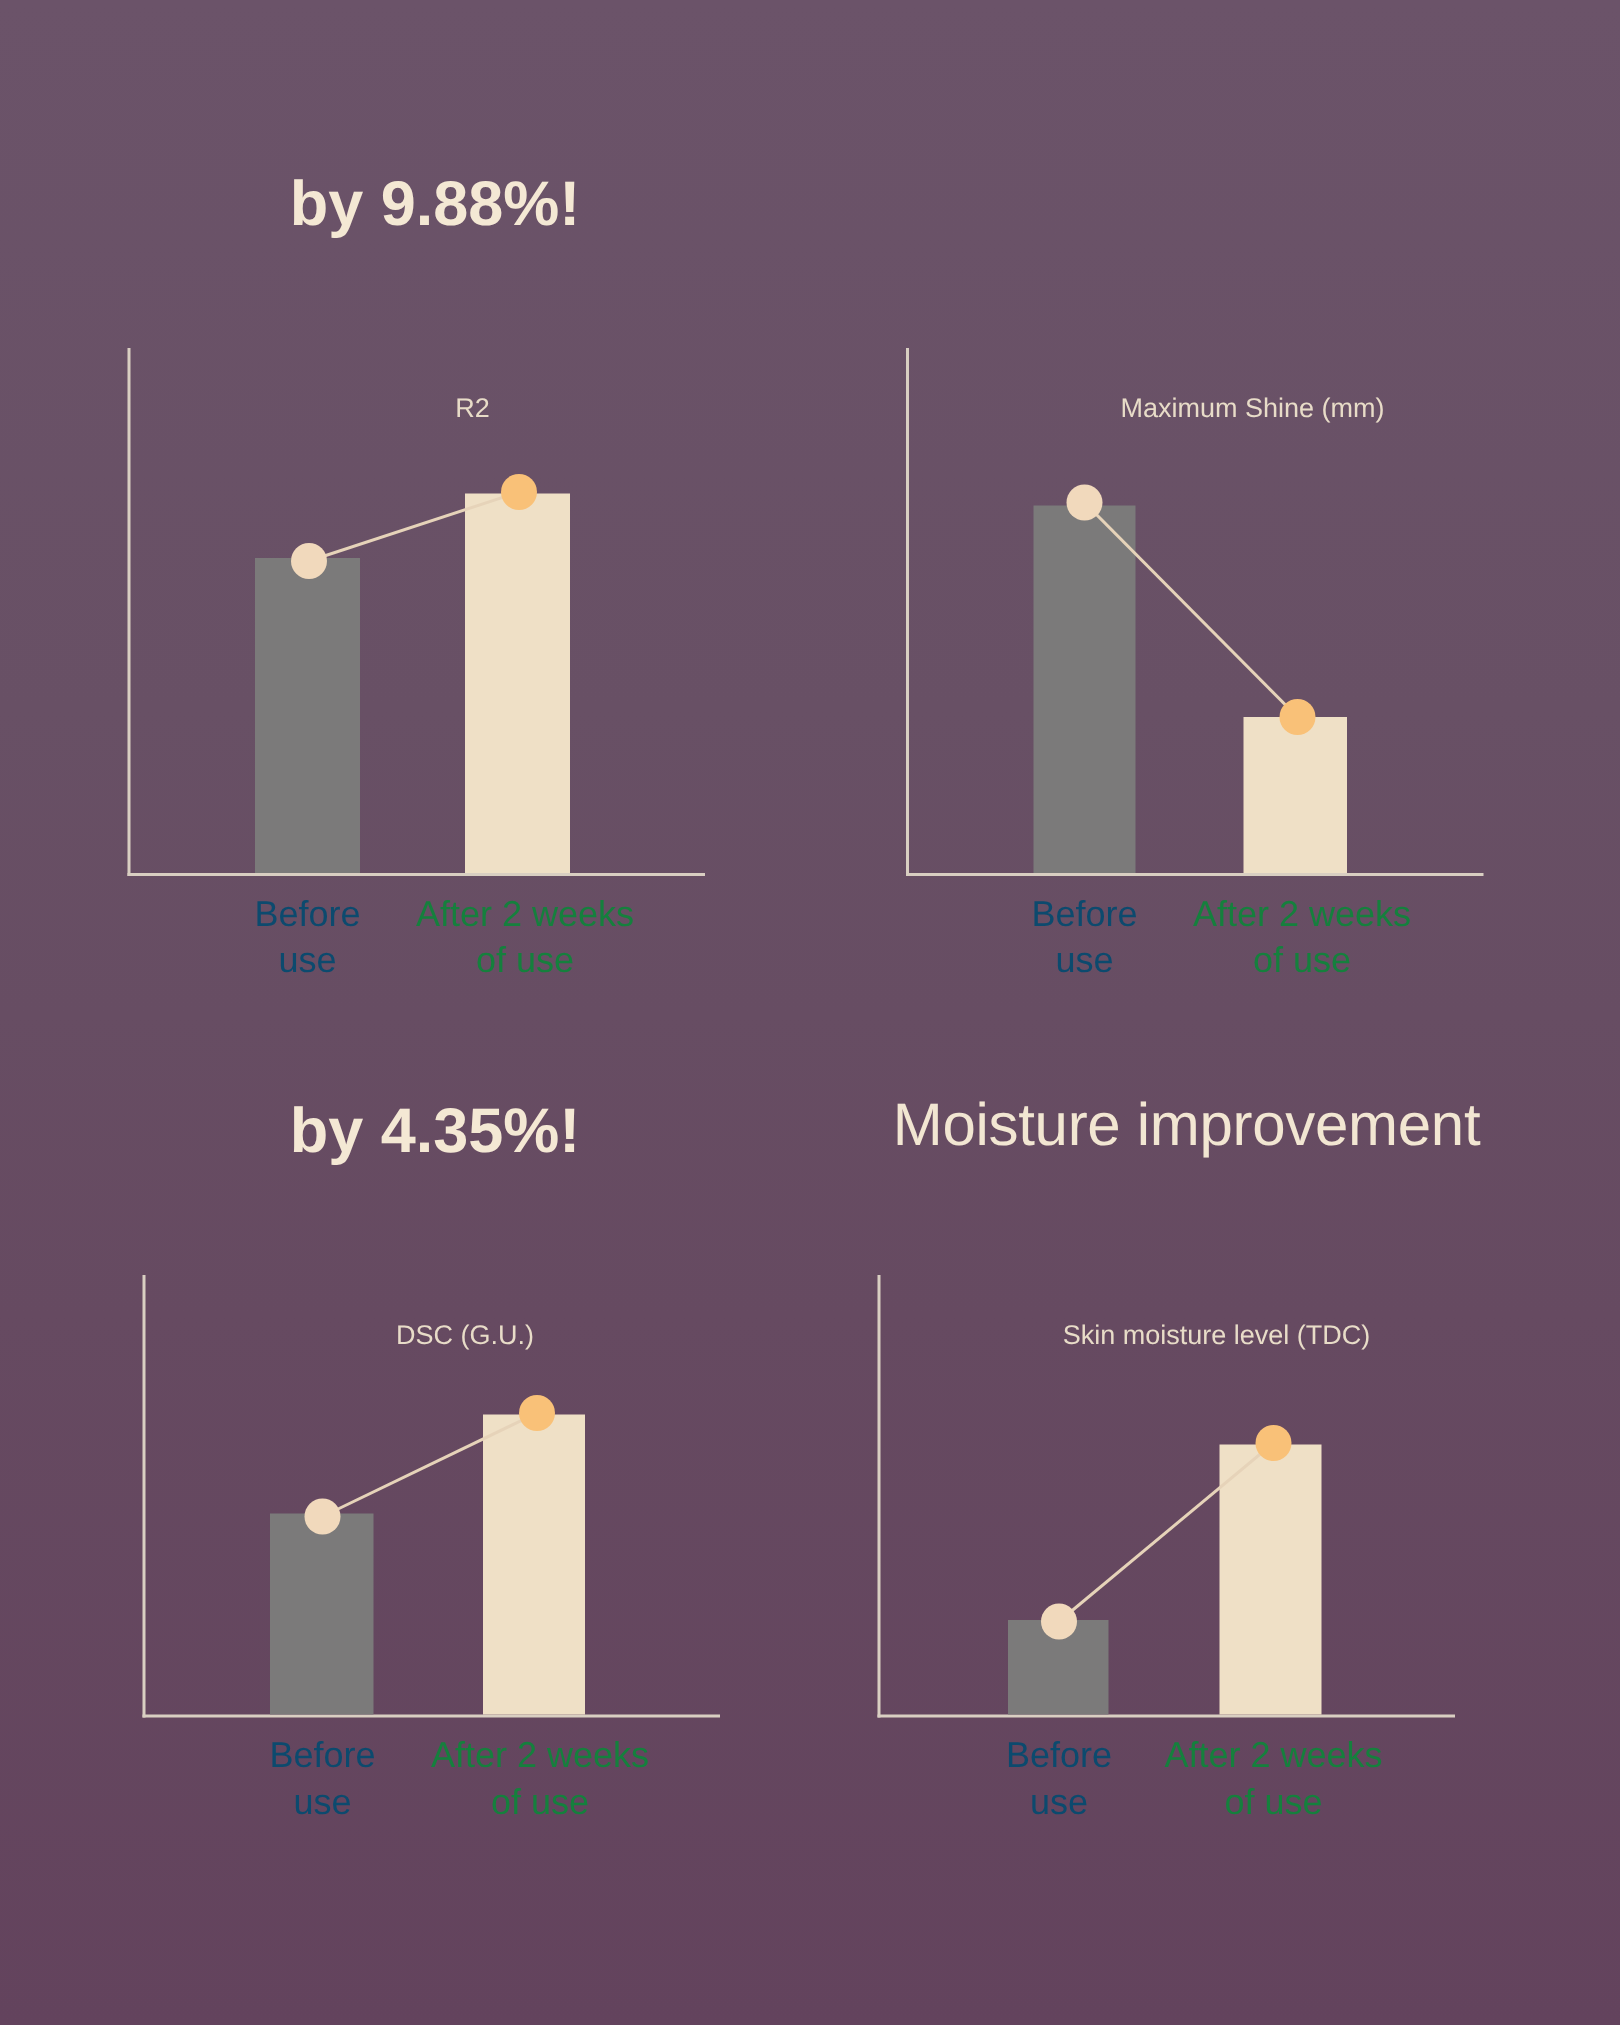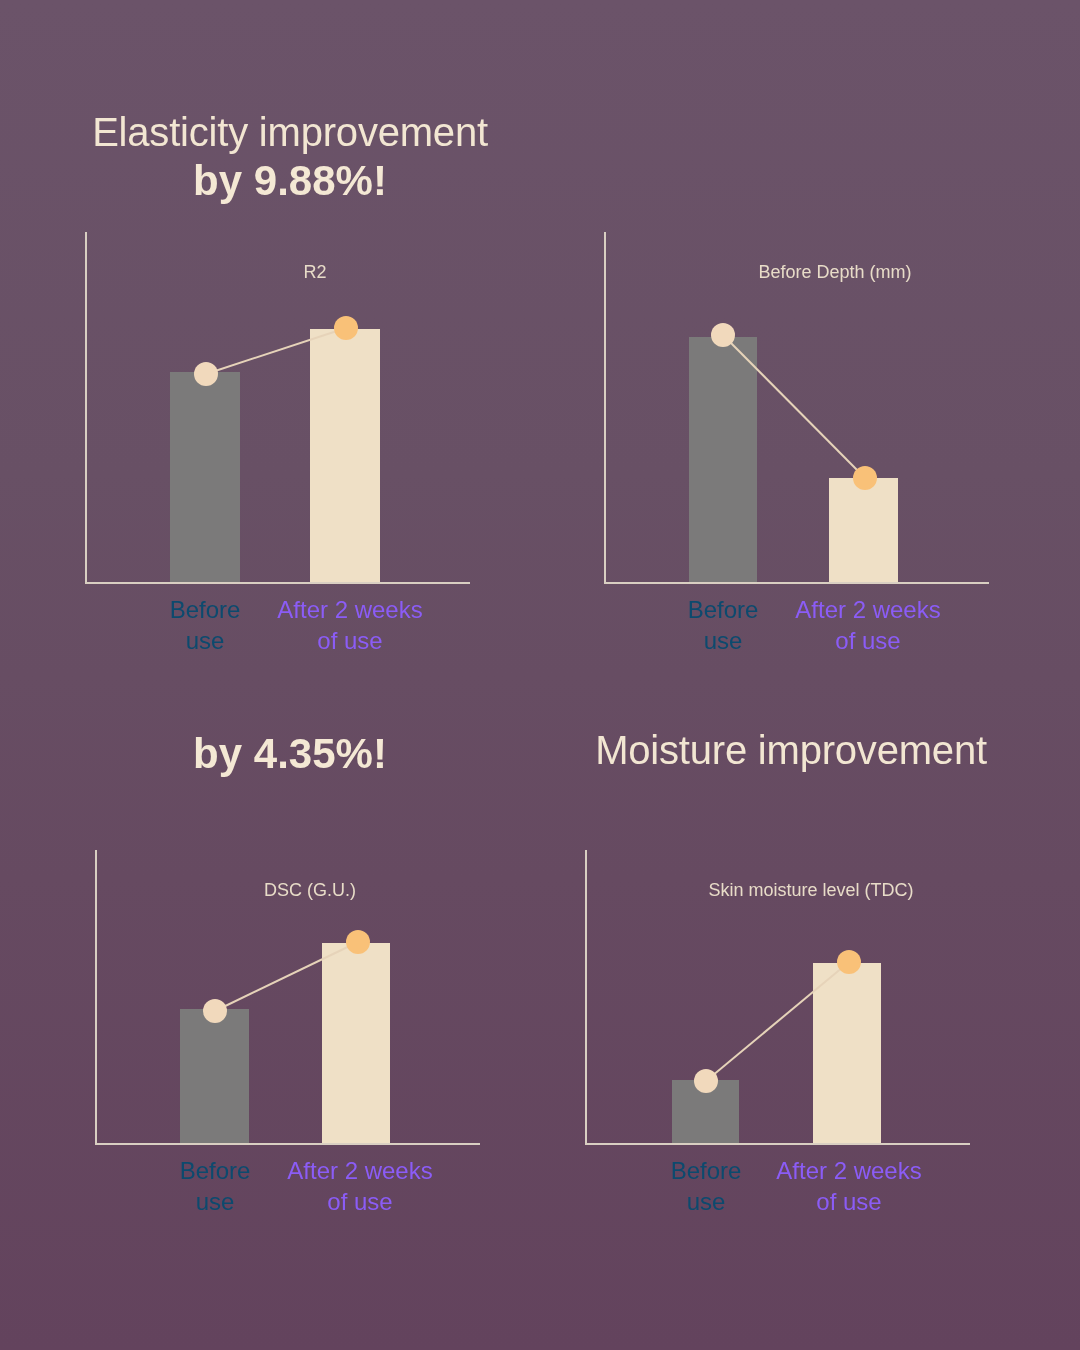--- a/index.html
+++ b/index.html
@@ -72,35 +72,34 @@
     border-radius:50%;
   }
   .dot-before { background:#f1d9bc; }
   .dot-after  { background:#f9c178; }
 
   .xlabel {
     position:absolute;
     font-size:24px;
     font-weight:400;
     line-height:1.28;
-    color:#8b5cf6;
+    color:#15803d;
     text-align:center;
     white-space:pre-line;
   }
   .xlabel-before { color:#0c4a6e; }
 </style>
 </head>
 <body>
 
 <div class="grid">
 
   <div class="panel" style="left:40px; top:110px; width:500px; height:560px;">
 
     <div class="title-block" style="position:absolute; left:0; top:0; width:500px;">
-      <div class="title-main">Elasticity improvement</div>
       <div class="title-sub">by 9.88%!</div>
     </div>
 
     <div class="chart" style="left:0; top:110px; width:500px; height:450px;">
 
       <div class="unit-label" style="left:150px; top:42px; width:250px;">R2</div>
 
       <div class="axis-v" style="left:45px; top:12px; height:352px;"></div>
       <div class="axis-h" style="left:45px; top:362px; width:385px;"></div>
 
@@ -118,21 +117,21 @@
       <div class="xlabel" style="left:215px; top:375px; width:190px;">After 2 weeks
 of use</div>
     </div>
   </div>
 
   <div class="panel" style="left:560px; top:110px; width:500px; height:560px;">
 
 
     <div class="chart" style="left:0; top:110px; width:500px; height:450px;">
 
-      <div class="unit-label" style="left:110px; top:42px; width:330px;">Before Depth (mm)</div>
+      <div class="unit-label" style="left:110px; top:42px; width:330px;">Maximum Shine (mm)</div>
 
       <div class="axis-v" style="left:44px; top:12px; height:352px;"></div>
       <div class="axis-h" style="left:44px; top:362px; width:385px;"></div>
 
       <div class="bar bar-before" style="left:129px; top:117px; width:68px; height:245px;"></div>
       <div class="bar bar-after" style="left:269px; top:258px; width:69px; height:104px;"></div>
 
       <svg class="connector" width="500" height="450">
         <line x1="163" y1="115" x2="305" y2="258" stroke="#e6d3b9" stroke-width="2"></line>
       </svg>

